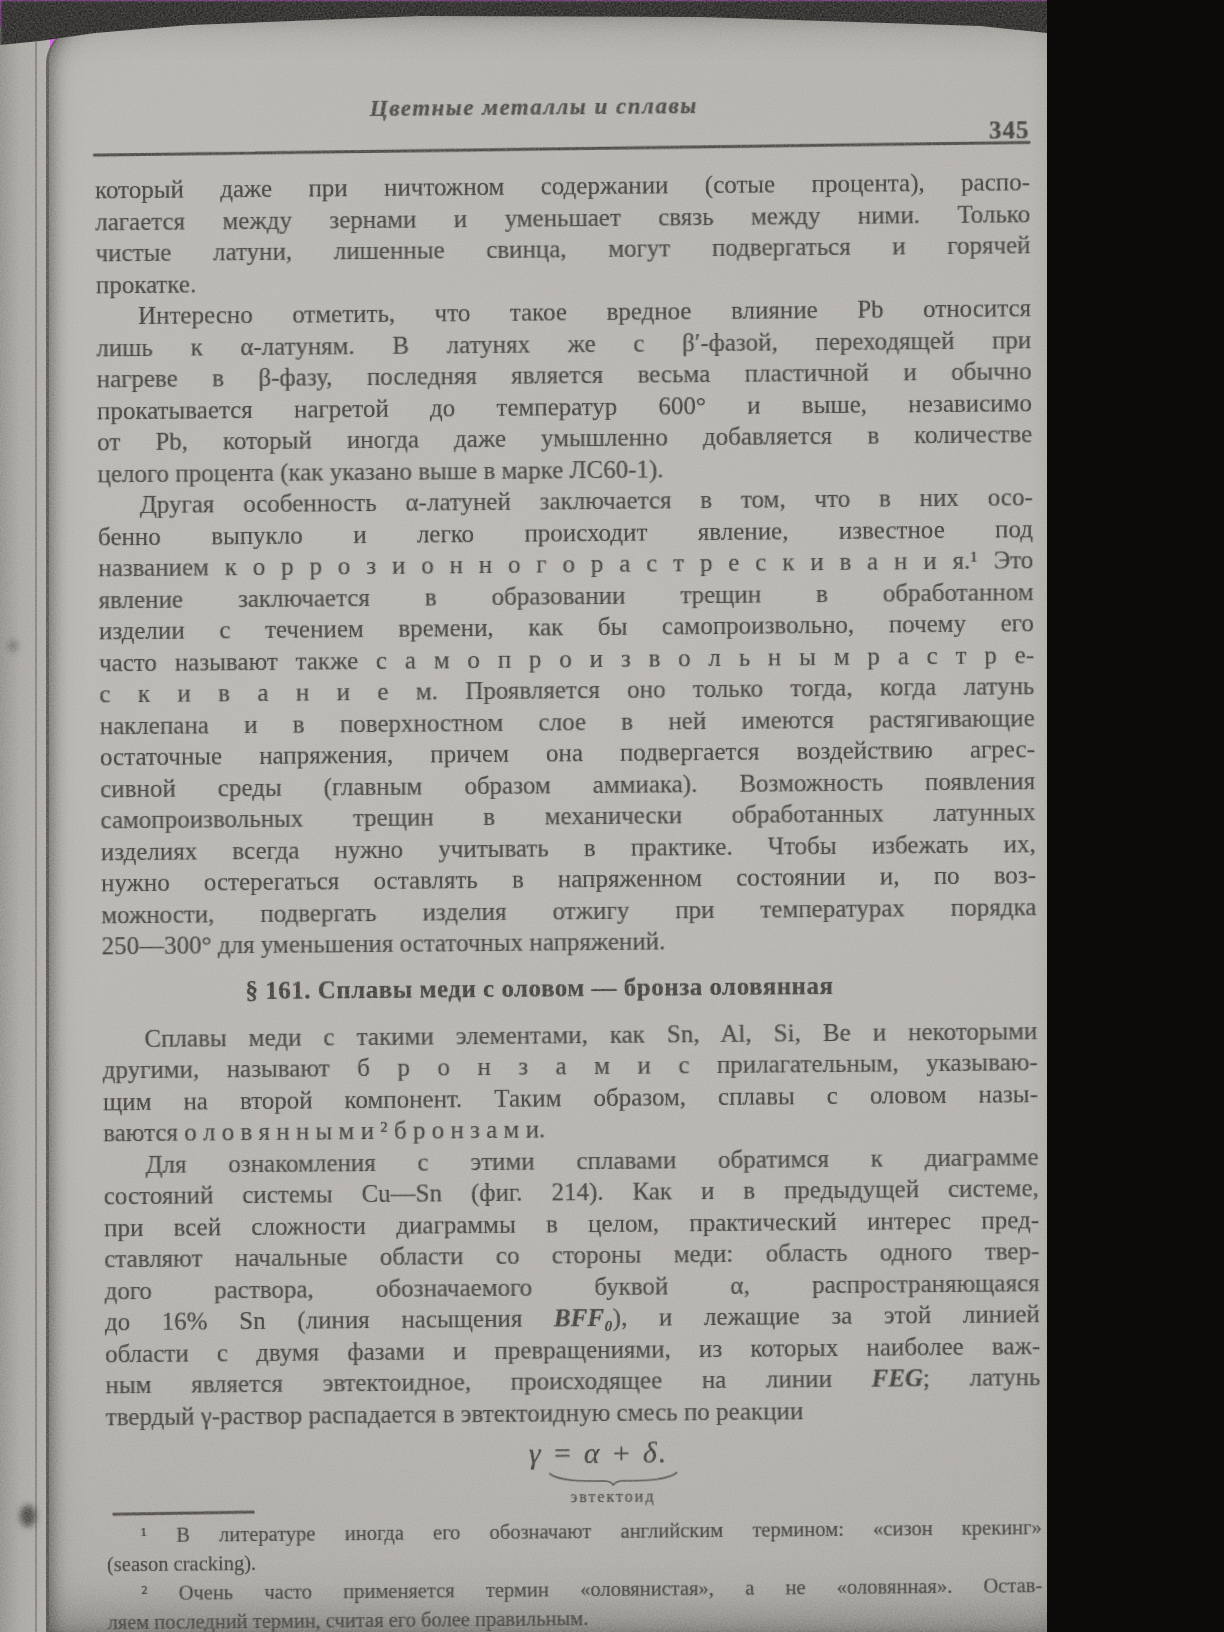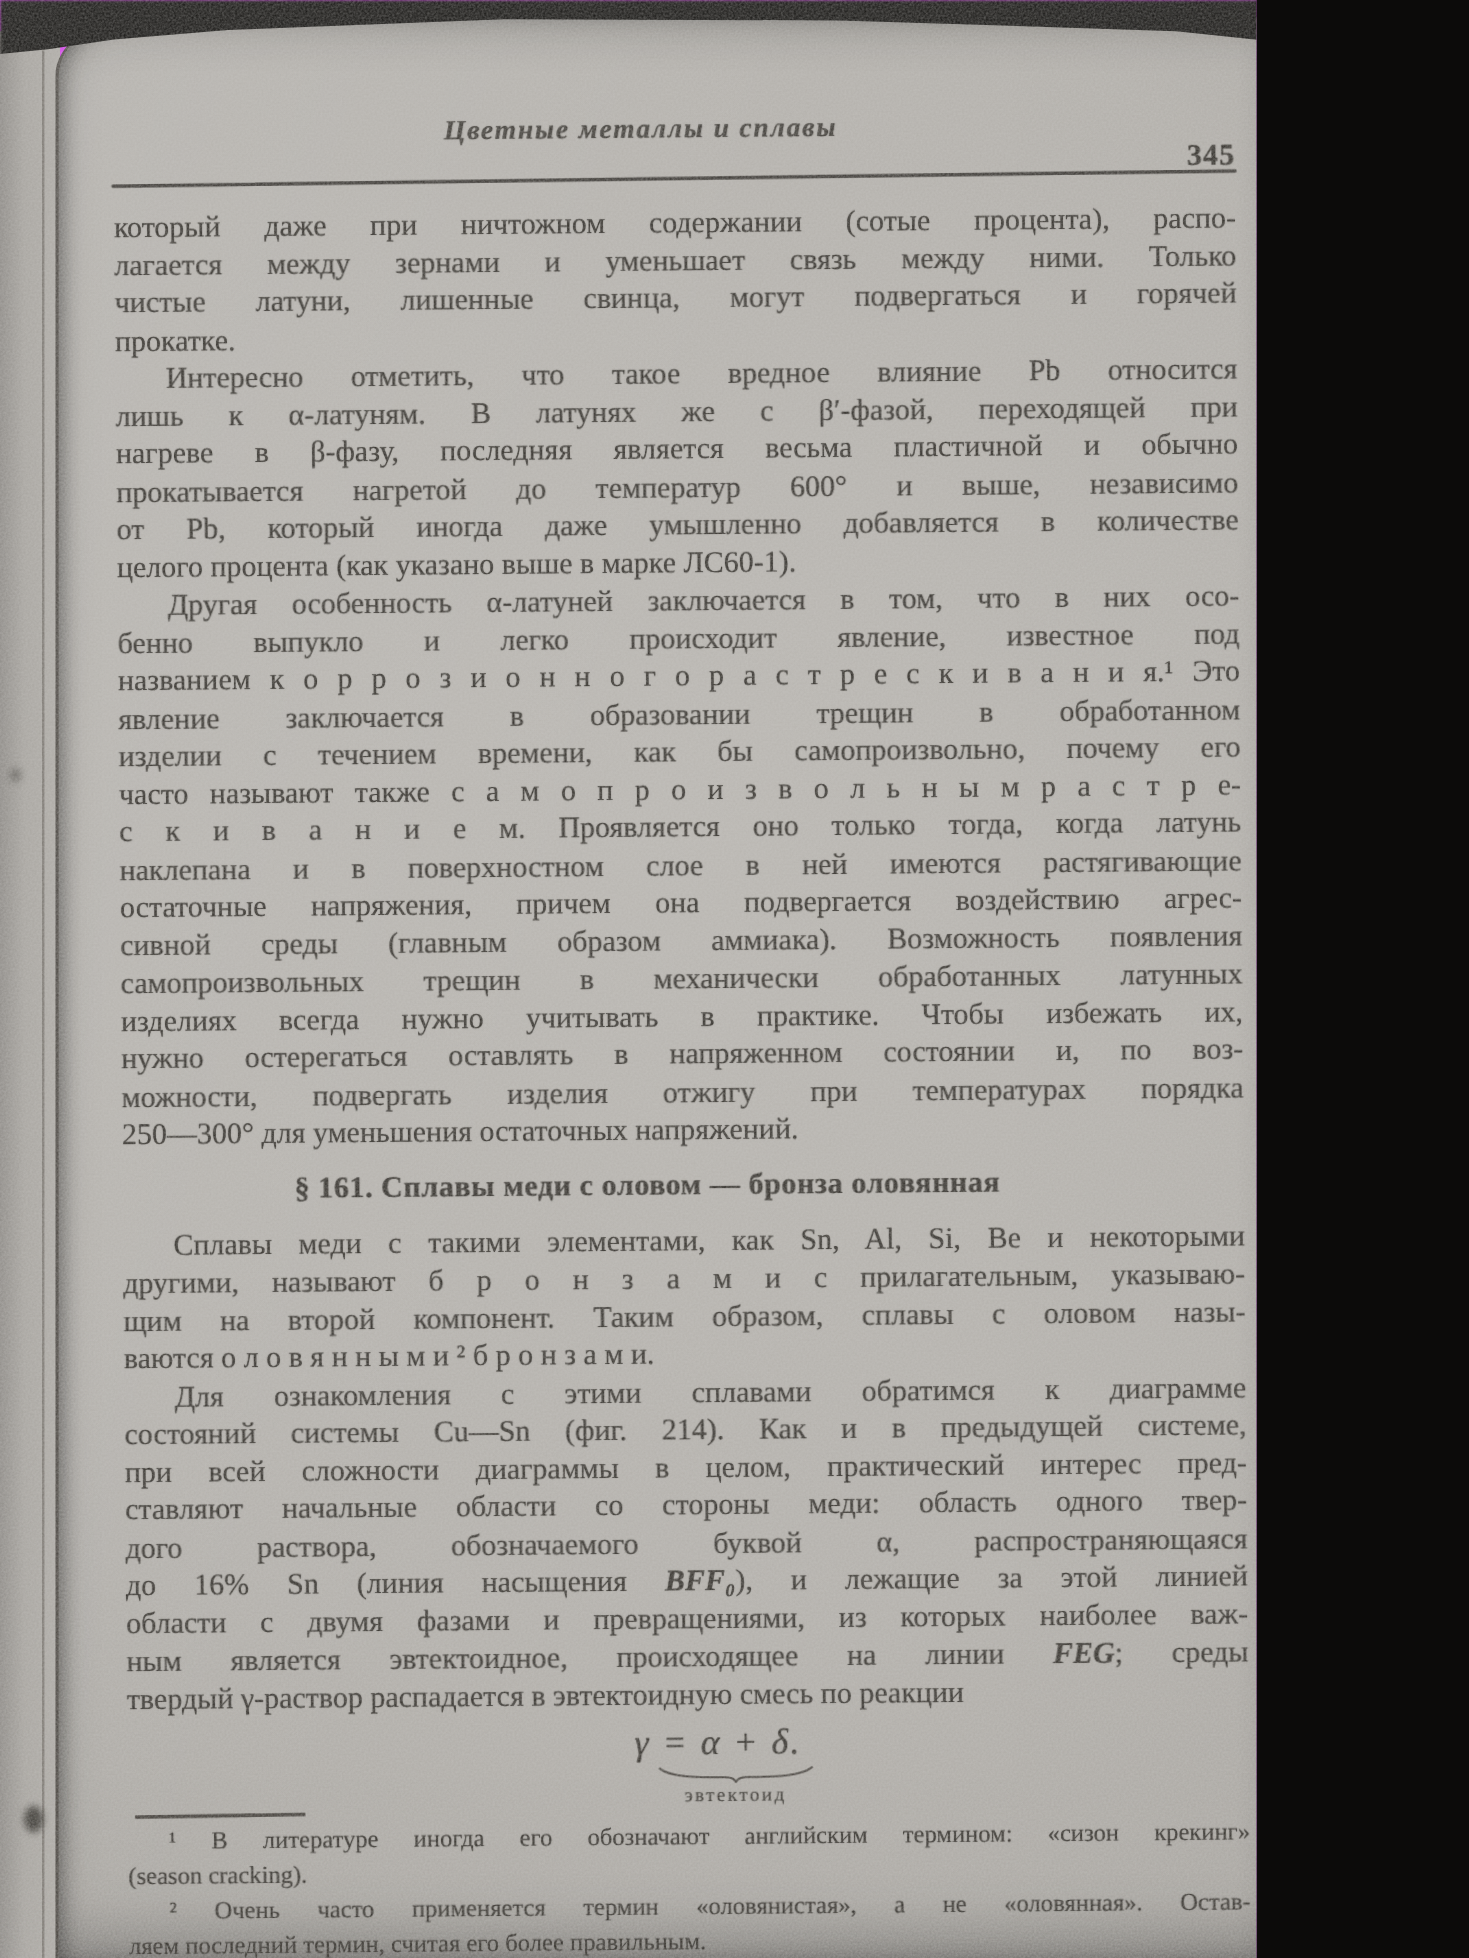--- a/index.html
+++ b/index.html
@@ -179,21 +179,21 @@
       <div class="line">щим на второй компонент. Таким образом, сплавы с оловом назы-</div>
       <div class="line end">ваются о л о в я н н ы м и ² б р о н з а м и.</div>
 
       <div class="line ind">Для ознакомления с этими сплавами обратимся к диаграмме</div>
       <div class="line">состояний системы Cu—Sn (фиг. 214). Как и в предыдущей системе,</div>
       <div class="line">при всей сложности диаграммы в целом, практический интерес пред-</div>
       <div class="line">ставляют начальные области со стороны меди: область одного твер-</div>
       <div class="line">дого раствора, обозначаемого буквой α, распространяющаяся</div>
       <div class="line"><span>до 16% Sn (линия насыщения </span><span class="em">BFF₀</span><span>), и лежащие за этой линией</span></div>
       <div class="line">области с двумя фазами и превращениями, из которых наиболее важ-</div>
-      <div class="line"><span>ным является эвтектоидное, происходящее на линии </span><span class="em">FEG</span><span>; среды</span></div>
+      <div class="line"><span>ным является эвтектоидное, происходящее на линии </span><span class="em">FEG</span><span>; латунь</span></div>
       <div class="line end">твердый γ-раствор распадается в эвтектоидную смесь по реакции</div>
 
       <div class="formula">
         <div class="f-expr"><span>γ = </span><span>α + δ.</span></div>
         <svg class="brace" viewBox="0 0 132 15">
           <path d="M2,2 C12,10 34,10 56,10 C62,10 64,11 66,14 C68,11 70,10 76,10 C98,10 120,10 130,2" fill="none" stroke="#45413c" stroke-width="1.7"></path>
         </svg>
         <div class="f-label">эвтектоид</div>
       </div>
     </div>

